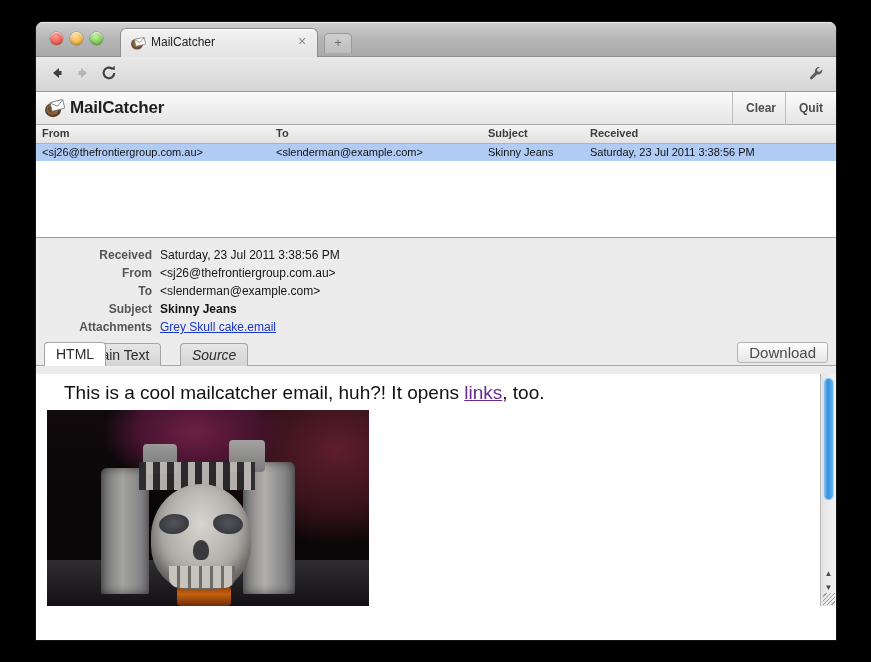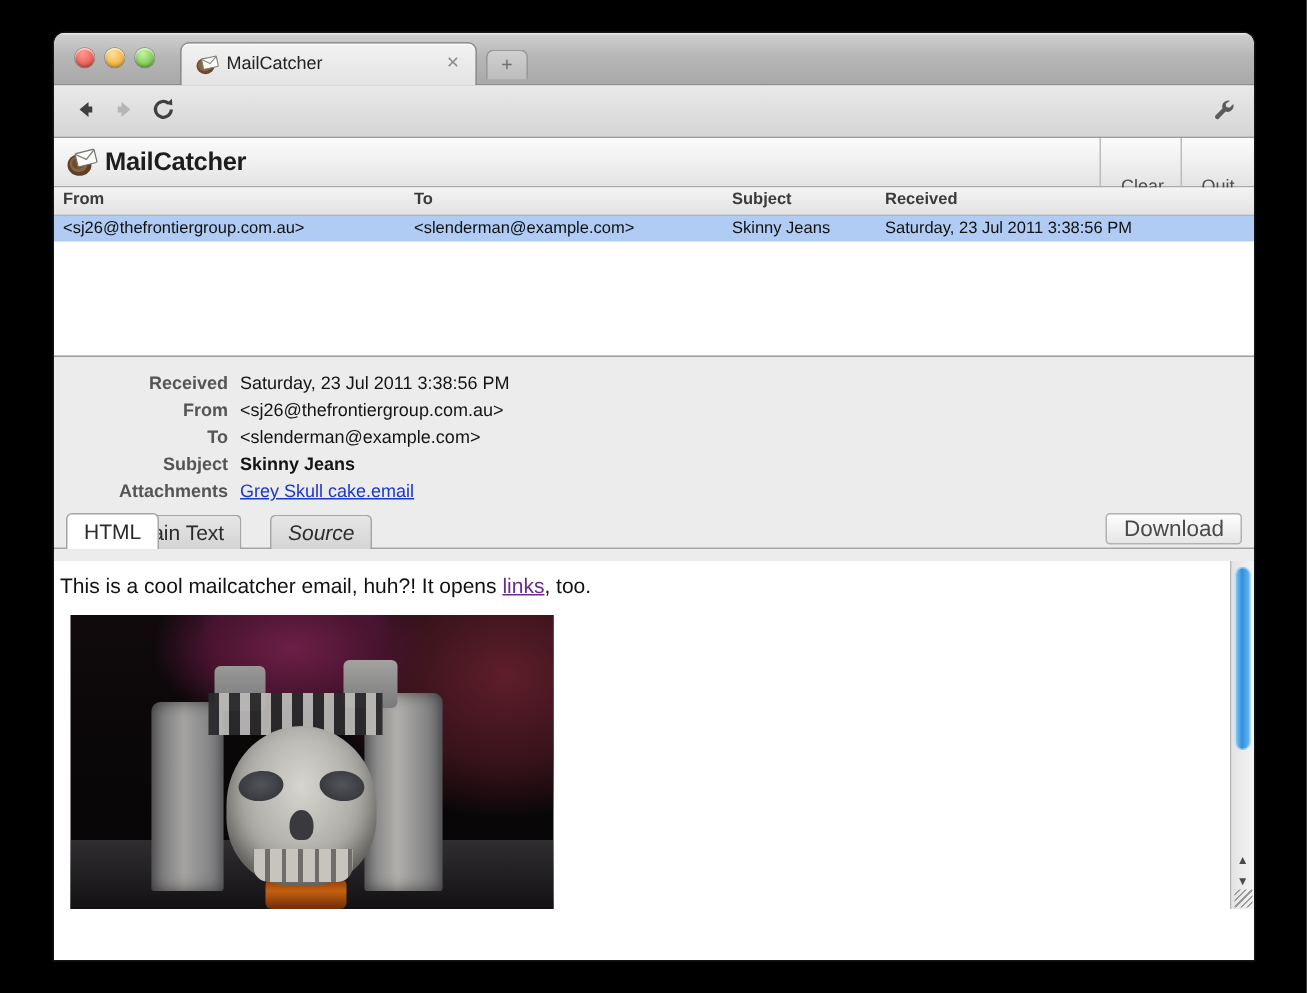--- a/index.html
+++ b/index.html
@@ -185,25 +185,26 @@
     font-size: 17px;
     font-weight: bold;
     color: #1d1d1d;
     letter-spacing: -0.2px;
   }
   .hdr-btn {
     position: absolute;
     top: 0;
     height: 48px;
     line-height: 32px;
-    padding: 16px 13px;
+    padding: 0 13px;
     font-size: 12px;
     color: #4c4c4c;
     border-left: 1px solid #bcbcbc;
     box-sizing: border-box;
+    font-weight: bold;
   }
   #btn-quit  { right: 0; }
   #btn-clear { right: 47px; }
 
   
   #list-head {
     position: relative;
     height: 18px;
     background: linear-gradient(to bottom, #f4f4f4, #e2e2e2);
     border-bottom: 1px solid #b3b3b3;
@@ -320,23 +321,23 @@
 
   
   #bodypane {
     position: relative;
     background: #ffffff;
     height: 232px;
     overflow: hidden;
   }
   #body-text {
     position: absolute;
-    left: 4px;
+    left: 28px;
     top: 8px;
-    font-size: 14px;
+    font-size: 19px;
     color: #111111;
     white-space: nowrap;
   }
   #body-text a {
     color: #6a2a8f;
     text-decoration: underline;
   }
   #cake {
     position: absolute;
     left: 11px;

